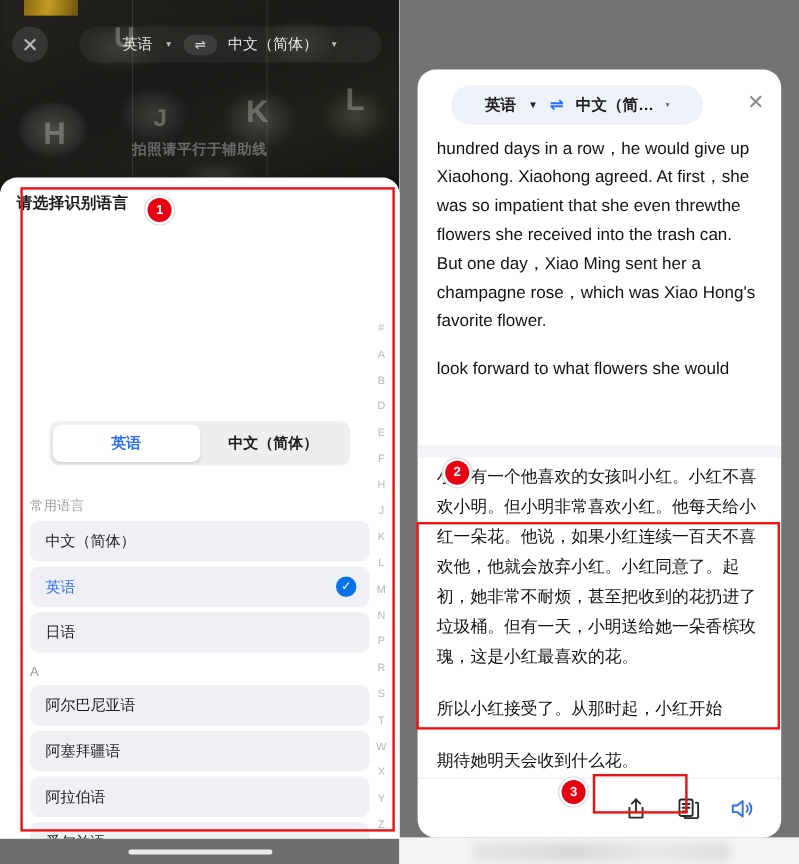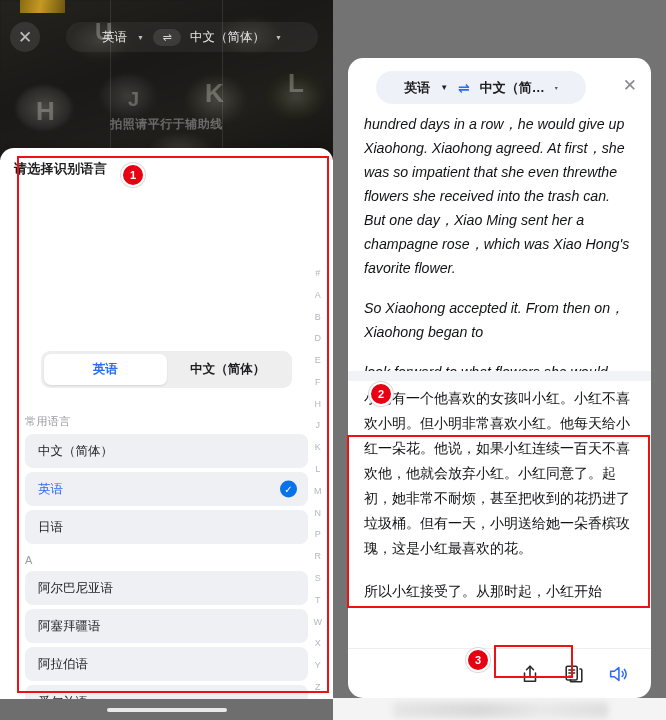--- a/index.html
+++ b/index.html
@@ -179,21 +179,21 @@
   .r-swap { color: #2b6cf6; font-size: 14px; }
   .r-close {
     position: absolute; right: 14px; top: 19px;
     font-size: 17px; color: #8a8a8e; line-height: 1;
   }
   .src-text {
     position: absolute; left: 0; top: 60px; width: 303px; height: 253px;
     padding: 0 16px; overflow: hidden;
     font-size: 14.2px; line-height: 24px; color: #111214;
   }
-  .src-text p { margin: 0 0 16px 0; font-style: italic; }
+  .src-text p { margin: 0 0 16px 0; }
   .src-text p.clip-top { margin-top: -6px; }
   .sep-band {
     position: absolute; left: 0; top: 313px; width: 303px; height: 10px;
     background: #f2f3f6;
   }
   .tgt-text {
     position: absolute; left: 0; top: 328px; width: 303px; height: 265px;
     padding: 0 16px; overflow: hidden;
     font-size: 14px; line-height: 25px; color: #111214;
     font-family: "DejaVu Sans", sans-serif;
@@ -340,29 +340,29 @@
           <span class="caret">▼</span>
           <span class="r-swap">⇌</span>
           <span>中文（简…</span>
           <span class="caret-sm">▾</span>
         </div>
         <div class="r-close">✕</div>
       </div>
 
       <div class="src-text">
         <p class="clip-top">hundred days in a row，he would give up Xiaohong. Xiaohong agreed. At first，she was so impatient that she even threwthe flowers she received into the trash can. But one day，Xiao Ming sent her a champagne rose，which was Xiao Hong's favorite flower.</p>
-        <p>So Xiaohong accepted it. From then on，Xiaohong began to</p>
         <p>look forward to what flowers she would</p>
       </div>
 
       <div class="sep-band"></div>
 
       <div class="tgt-text">
         <p>小明有一个他喜欢的女孩叫小红。小红不喜欢小明。但小明非常喜欢小红。他每天给小红一朵花。他说，如果小红连续一百天不喜欢他，他就会放弃小红。小红同意了。起初，她非常不耐烦，甚至把收到的花扔进了垃圾桶。但有一天，小明送给她一朵香槟玫瑰，这是小红最喜欢的花。</p>
         <p>所以小红接受了。从那时起，小红开始</p>
+        <p>期待她明天会收到什么花。</p>
       </div>
 
       <div class="r-toolbar">
         <span class="tb-icon">
           <svg viewBox="0 0 24 24" fill="none" stroke="currentColor" stroke-width="1.7" stroke-linecap="round" stroke-linejoin="round">
             <path d="M12 3.5 L12 15"></path>
             <path d="M8.2 7.3 L12 3.5 L15.8 7.3"></path>
             <path d="M6 11 L6 20 L18 20 L18 11"></path>
           </svg>
         </span>

